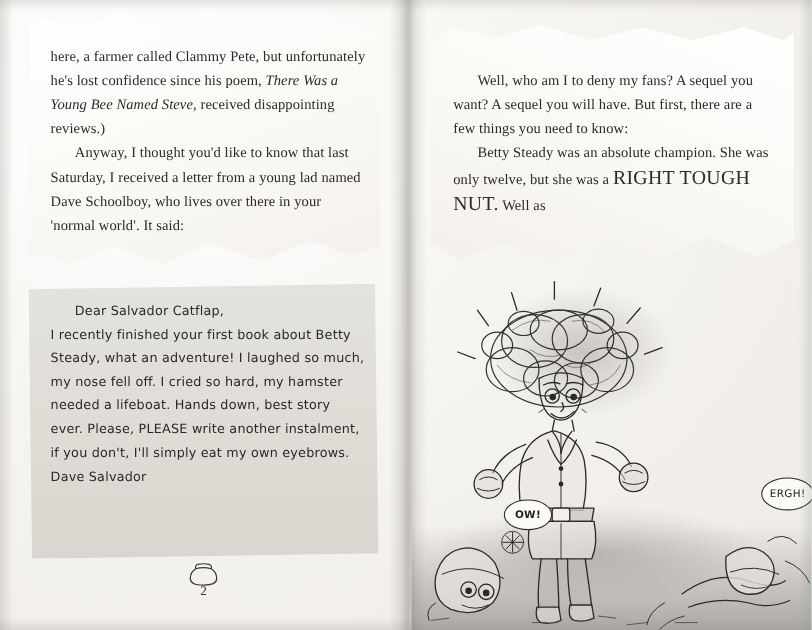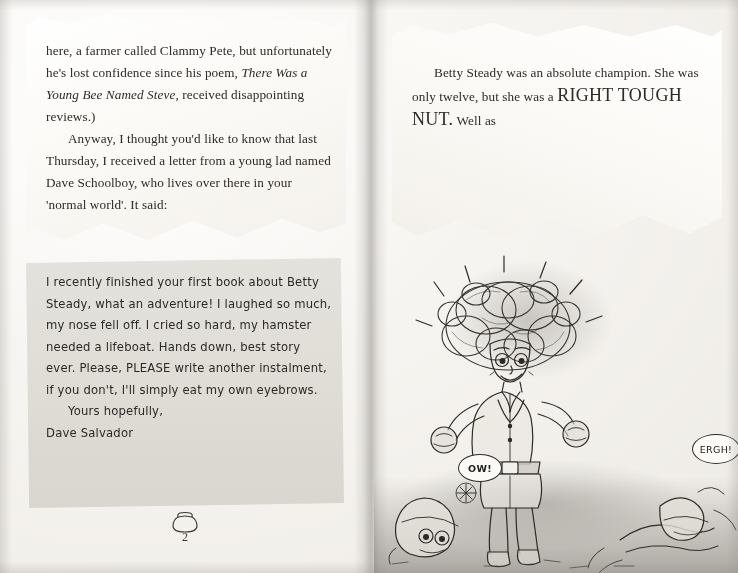--- a/index.html
+++ b/index.html
@@ -236,39 +236,40 @@
 <body>
 
 <div class="spread">
   <div class="paper-tone"></div>
 
   <div class="torn" id="left-text-panel"></div>
   <div class="torn" id="right-text-panel"></div>
 
   <div class="body-text" id="left-body">
     <p><span>here, a farmer called Clammy Pete, but unfortunately he's lost confidence since his poem, </span><span class="booktitle">There Was a Young Bee Named Steve</span><span>, received disappointing reviews.)</span></p>
-    <p class="indent">Anyway, I thought you'd like to know that last Thursday, I received a letter from a young lad named Dave Schoolboy, who lives over there in your 'normal world'. It said:</p>
+    <p class="indent">Anyway, I thought you'd like to know that last Saturday, I received a letter from a young lad named Dave Schoolboy, who lives over there in your 'normal world'. It said:</p>
   </div>
 
   <div id="letter-panel"></div>
   <div id="letter-text">
+    <div class="l-indent">Dear Salvador Catflap,</div>
     <div class="l-indent" style="text-indent:0; padding-left:0;">I recently finished your first book about Betty Steady, what an adventure! I laughed so much, my nose fell off. I cried so hard, my hamster needed a lifeboat. Hands down, best story ever. Please, PLEASE write another instalment, if you don't, I'll simply eat my own eyebrows.</div>
-    <div class="l-indent">Yours hopefully,</div>
     <div>Dave Salvador</div>
   </div>
 
   <div id="page-number-wrap">
     <svg width="54" height="24" viewBox="0 0 54 24" style="position:absolute;left:0;top:-2px;">
       <path d="M20 7 q-1 -3 2 -4 q5 -1 10 0 q3 1 2 4 q5 3 5 9 q0 6 -12 6 q-12 0 -12 -6 q0 -6 5 -9 z" fill="none" stroke="#3a3734" stroke-width="1.1"></path>
       <path d="M20 7 q7 -2 14 0" fill="none" stroke="#3a3734" stroke-width="1"></path>
     </svg>
     <div id="page-number">2</div>
   </div>
 
   <div class="body-text" id="right-body">
+    <p class="indent">Well, who am I to deny my fans? A sequel you want? A sequel you will have. But first, there are a few things you need to know:</p>
     <p class="indent"><span>Betty Steady was an absolute champion. She was only twelve, but she was a </span><span class="shout">RIGHT TOUGH NUT.</span><span> Well as</span></p>
   </div>
 
   <div id="illustration">
     <div class="ground"></div>
     <div class="smudge" style="left:70px;top:12px;width:170px;height:120px;"></div>
     <div class="smudge" style="left:20px;top:210px;width:300px;height:90px;"></div>
 
     <svg width="364" height="325" viewBox="0 0 364 325" style="position:absolute;left:0;top:0;">
       <g fill="none" stroke="#2c2a27" stroke-width="1.2" stroke-linecap="round" stroke-linejoin="round">

